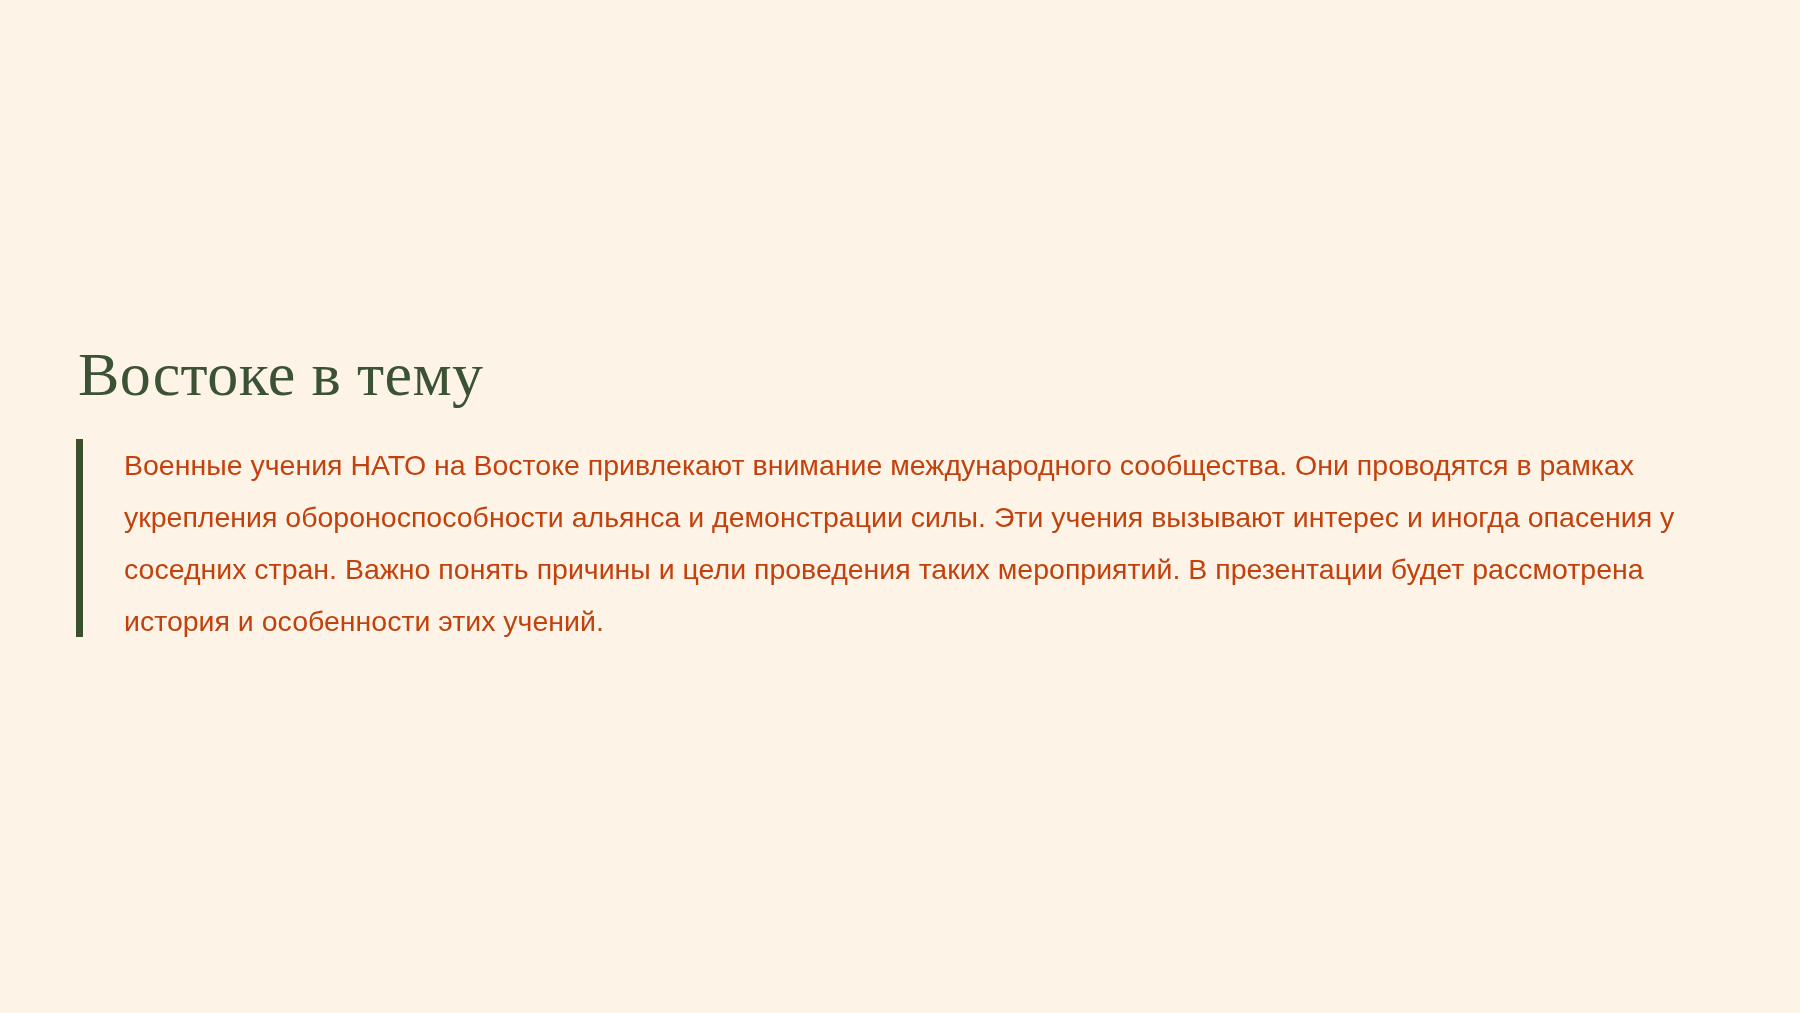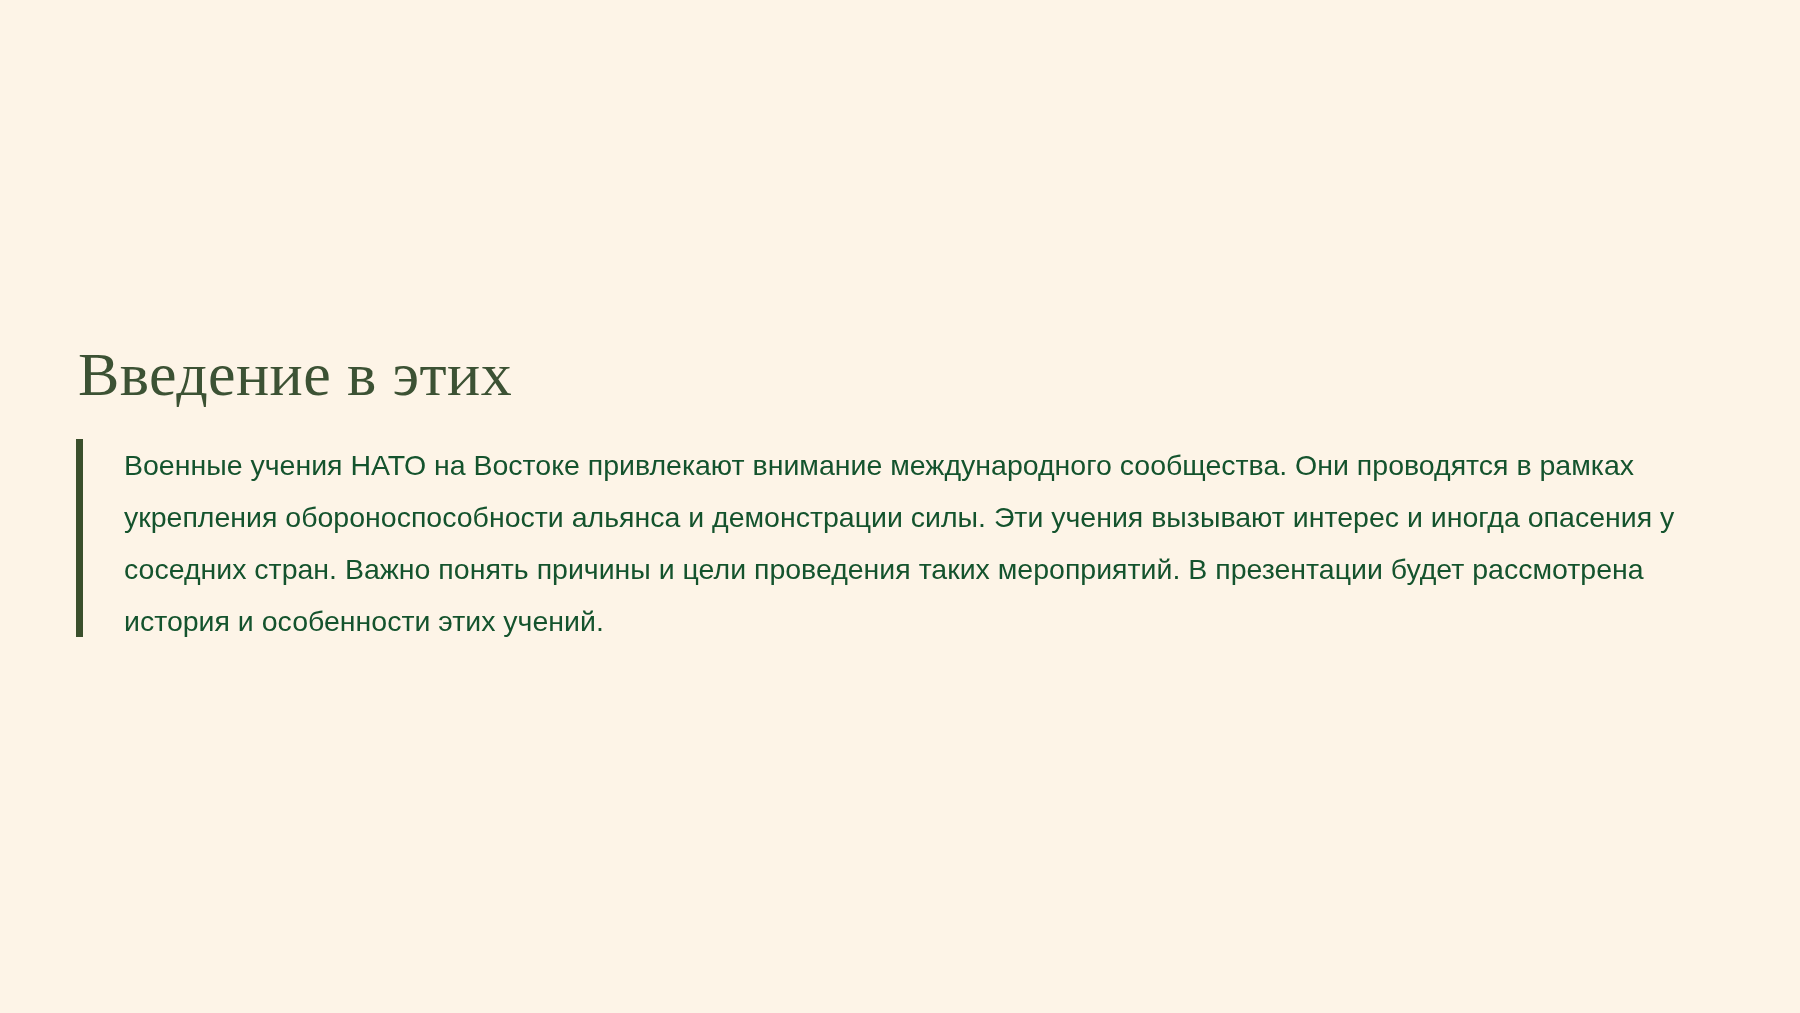--- a/index.html
+++ b/index.html
@@ -58,33 +58,33 @@
     height: 198px;
     background: #3a4f2c;
   }
 
   .body-text {
     margin: 0;
     font-family: "Liberation Sans", "DejaVu Sans", sans-serif;
     font-size: 28.5px;
     font-weight: 400;
     line-height: 52px;
-    color: #14532d;
+    color: #c2410c;
     width: 1552px;
     text-align: left;
   }
 </style>
 </head>
 <body>
 
 <div class="slide">
 
   <div class="slide-content">
 
-    <h1 class="slide-title">Введение в этих</h1>
+    <h1 class="slide-title">Востоке в тему</h1>
 
     <div class="body-block">
 
       <span class="accent-bar"></span>
 
       <p class="body-text">Военные учения НАТО на Востоке привлекают внимание международного сообщества. Они проводятся в рамках укрепления обороноспособности альянса и демонстрации силы. Эти учения вызывают интерес и иногда опасения у соседних стран. Важно понять причины и цели проведения таких мероприятий. В презентации будет рассмотрена история и особенности этих учений.</p>
 
     </div>
 
   </div>

